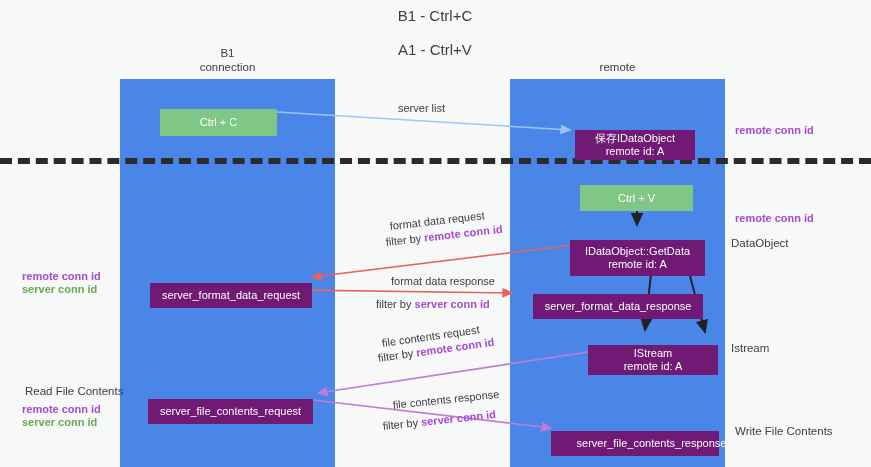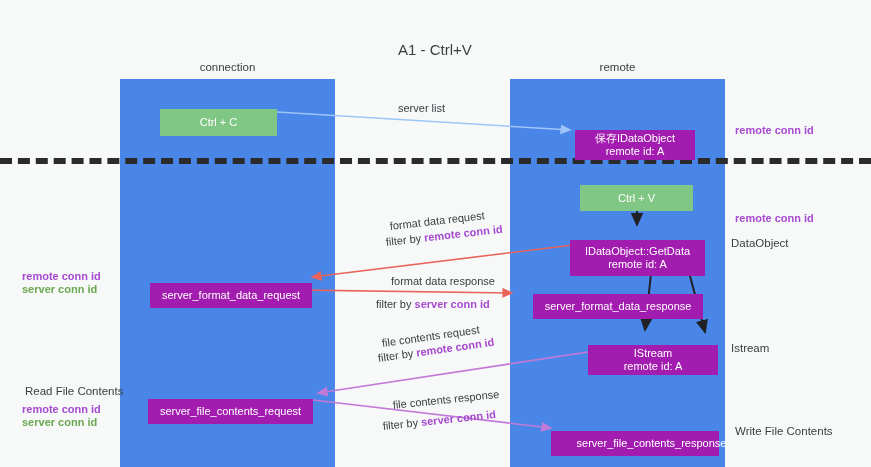--- a/index.html
+++ b/index.html
@@ -53,21 +53,21 @@
     flex-direction: column;
     align-items: center;
     justify-content: center;
     text-align: center;
     font-size: 11px;
     line-height: 13px;
     color: #ffffff;
     box-sizing: border-box;
     margin-top: 14px;
   }
-  .node.orange { background: #a21caf; }
+  .node.orange { background: #701a75; }
   .node.green  { background: #80c684; }
   .node .l2 { display:block; }
   .side-label {
     position: absolute;
     font-size: 11.5px;
     line-height: 14px;
     color: #3c4043;
     white-space: pre;
   }
   .key-purple {
@@ -107,22 +107,24 @@
   }
 </style>
 </head>
 <body>
 
 <div id="canvas">
 
   <div class="lane" style="left:120px; top:79px; width:215px; height:388px;"></div>
   <div class="lane" style="left:510px; top:79px; width:215px; height:388px;"></div>
 
+  <div class="title" style="left:335px; top:6px; width:200px;">B1 - Ctrl+C</div>
   <div class="title" style="left:335px; top:16px; width:200px;margin-top:24px;">A1 - Ctrl+V</div>
 
+  <div class="lane-head" style="left:155px; top:47px; width:145px;">B1</div>
   <div class="lane-head" style="left:155px; top:61px; width:145px;">connection</div>
   <div class="lane-head" style="left:545px; top:61px; width:145px;">remote</div>
 
   <svg class="layer">
     <defs>
       <marker id="ah-blue" markerWidth="7" markerHeight="7" refX="6" refY="3.1" orient="auto">
         <path d="M0,0 L7,3.1 L0,6.2 z" fill="#9fc5f8"></path>
       </marker>
       <marker id="ah-red" markerWidth="7" markerHeight="7" refX="6" refY="3.1" orient="auto">
         <path d="M0,0 L7,3.1 L0,6.2 z" fill="#e8645a"></path>

